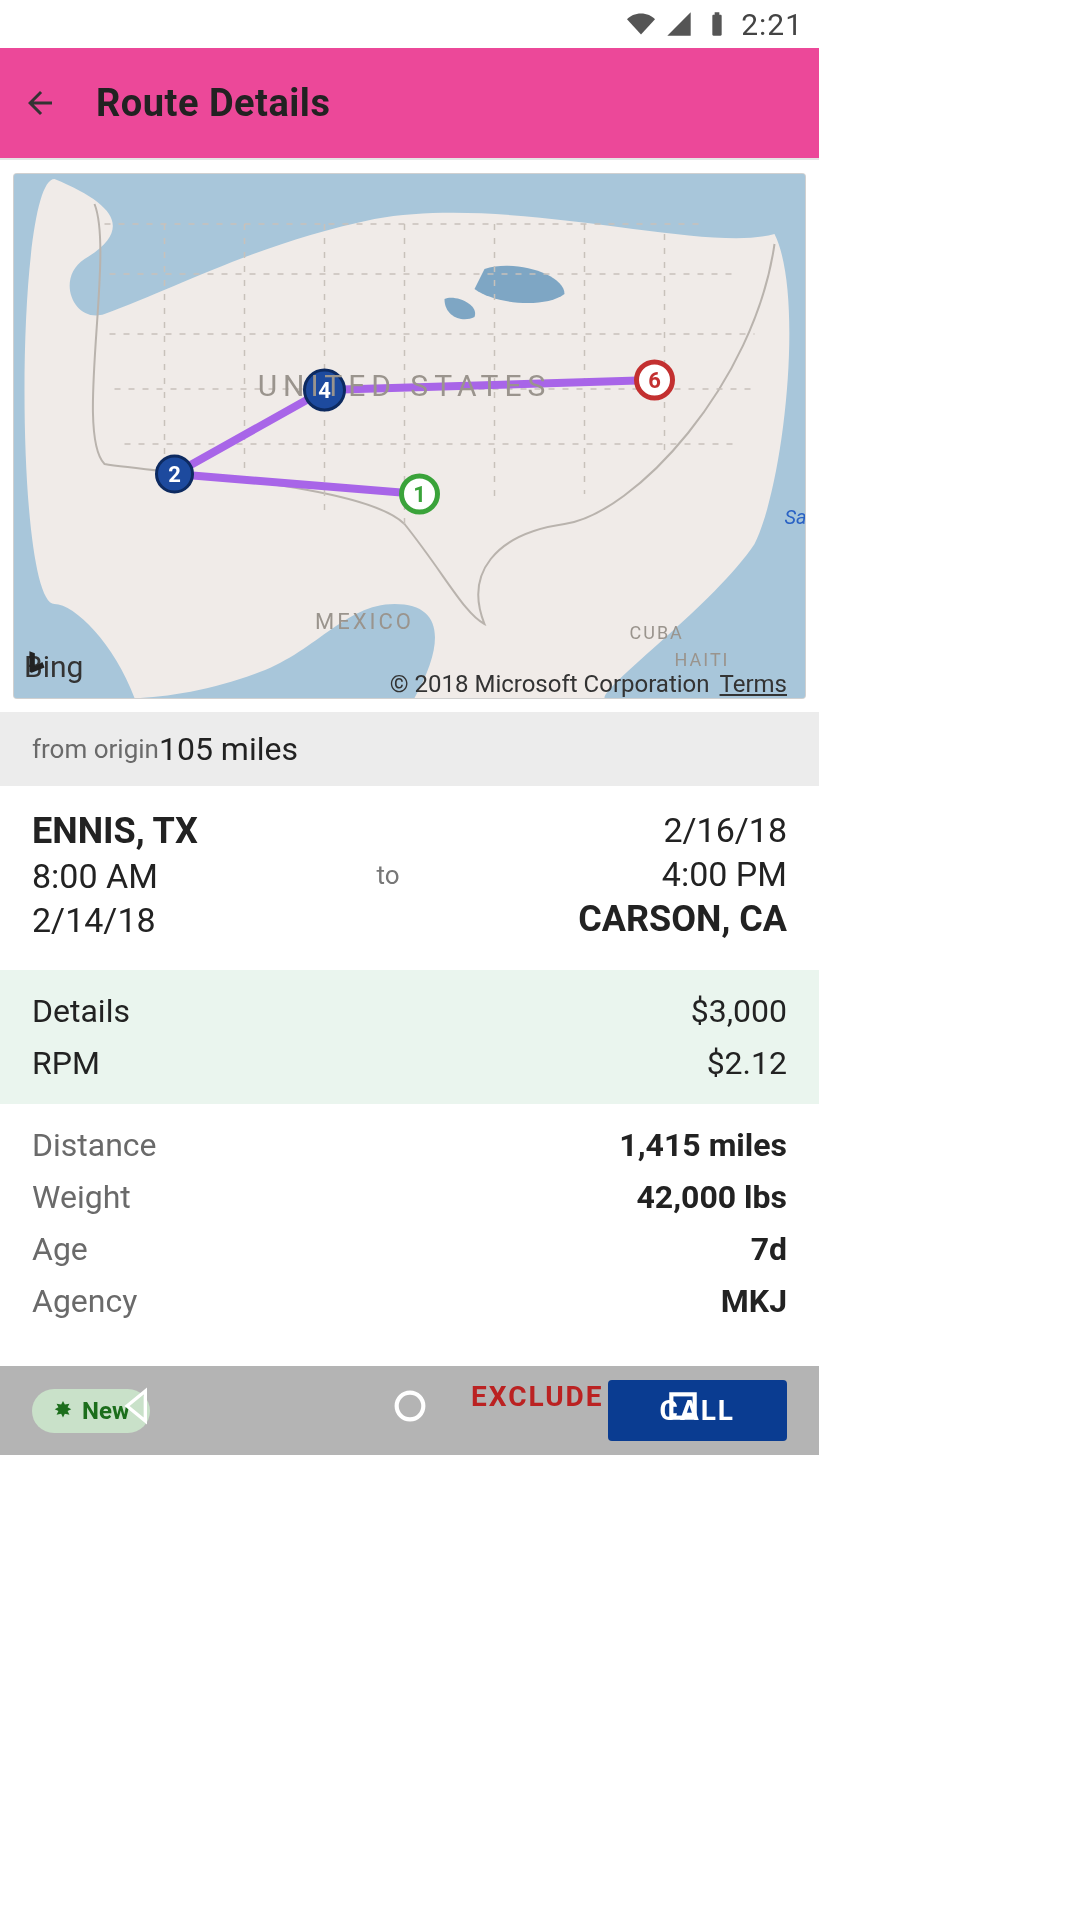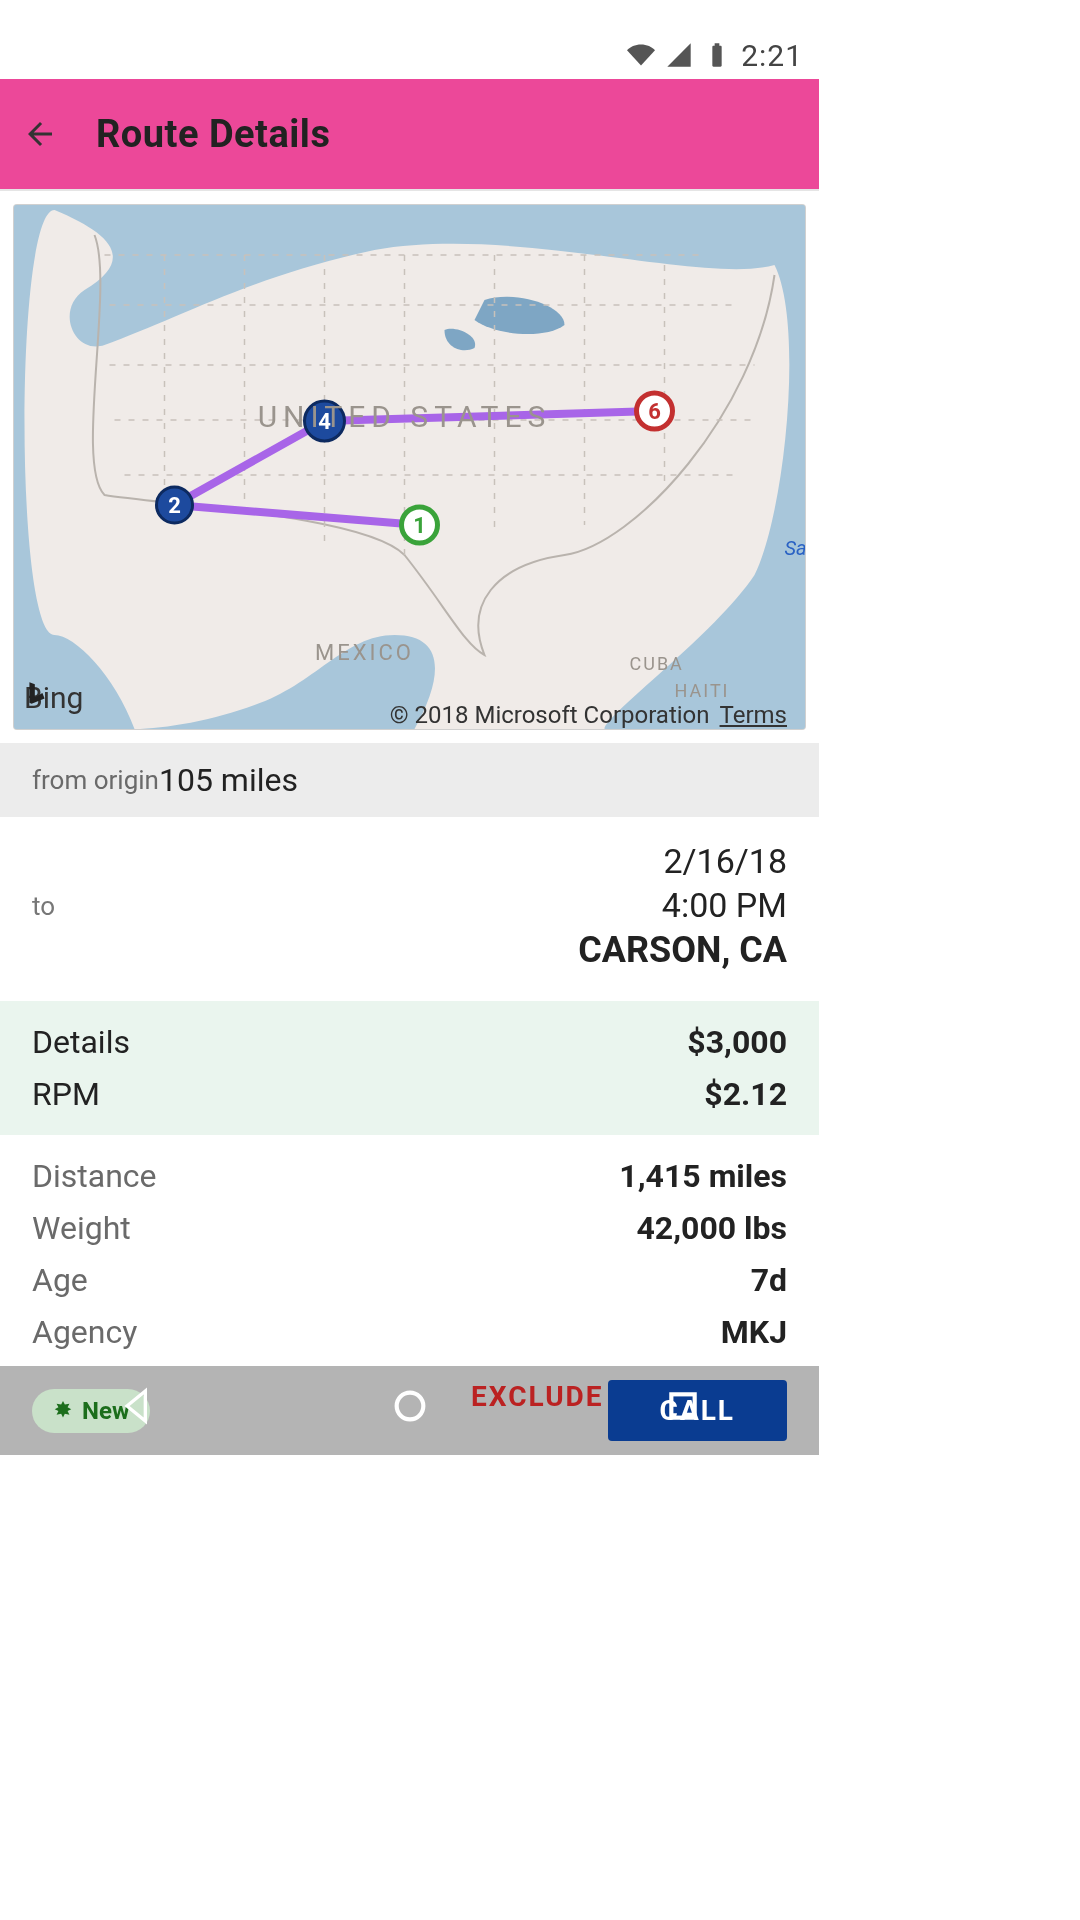--- a/index.html
+++ b/index.html
@@ -2,21 +2,21 @@
 <html><head>
 <meta charset="utf-8">
 <style>
   * { margin: 0; padding: 0; box-sizing: border-box; font-family: Roboto, "Helvetica Neue", Arial, sans-serif; }
   html, body { width: 819px; height: 1455px; background: #fff; }
   .screen { width: 819px; height: 1455px; background: #fff; position: relative; overflow: hidden; }
 
   
   .statusbar {
     height: 48px; background: #fff; display: flex; justify-content: flex-end; align-items: center;
-    padding: 0 16px; gap: 10px; font-size: 28px; color: #444; margin-top: 31px;
+    padding: 0 16px; gap: 10px; font-size: 28px; color: #444;
   }
   .statusbar svg { width: 28px; height: 28px; fill: #555; }
   .statusbar .time { font-size: 30px; color: #444; letter-spacing: 1px; }
 
   
   .appbar {
     height: 112px; background: #ec4899; display: flex; align-items: center; padding: 0 16px;
     border-bottom: 2px solid #e5e5e5;
   }
   .appbar .back { width: 48px; height: 48px; display:flex; align-items:center; justify-content:center; margin-right: 32px; }
@@ -54,21 +54,21 @@
   .route .col { display:flex; flex-direction:column; gap:4px; }
   .route .col .city { font-weight: 700; font-size: 36px; }
   .route .right { text-align: right; }
   .route .to { align-self:center; color:#777; font-size: 26px; }
 
   
   .rev {
     background: #eaf5ee; padding: 22px 32px; display:flex; flex-direction:column; gap:14px;
   }
   .rev .row { display:flex; justify-content:space-between; font-size: 32px; color:#222; }
-  .rev .row .val { font-weight: 700; }
+  .rev .row .val { font-weight: 400; }
 
   
   .details { padding: 22px 32px 0 32px; display:flex; flex-direction:column; gap:14px; }
   .details .row { display:flex; justify-content:space-between; font-size: 32px; }
   .details .row .lbl { color:#6a6a6a; }
   .details .row .val { color:#222; font-weight:700; }
 
   
   .bottombar {
     position:absolute; left:0; right:0; bottom:0; height:89px; background:rgba(170,170,170,.88);
@@ -185,20 +185,25 @@
       </div>
     </div>
   </div>
 
   <div class="strip">
     <span class="label">from origin</span>
     <span class="value">105 miles</span>
   </div>
 
   <div class="route">
+    <div class="col">
+      <div class="city">ENNIS, TX</div>
+      <div>8:00 AM</div>
+      <div>2/14/18</div>
+    </div>
     <div class="to">to</div>
     <div class="col right">
       <div>2/16/18</div>
       <div>4:00 PM</div>
       <div class="city">CARSON, CA</div>
     </div>
   </div>
 
   <div class="rev">
     <div class="row">

